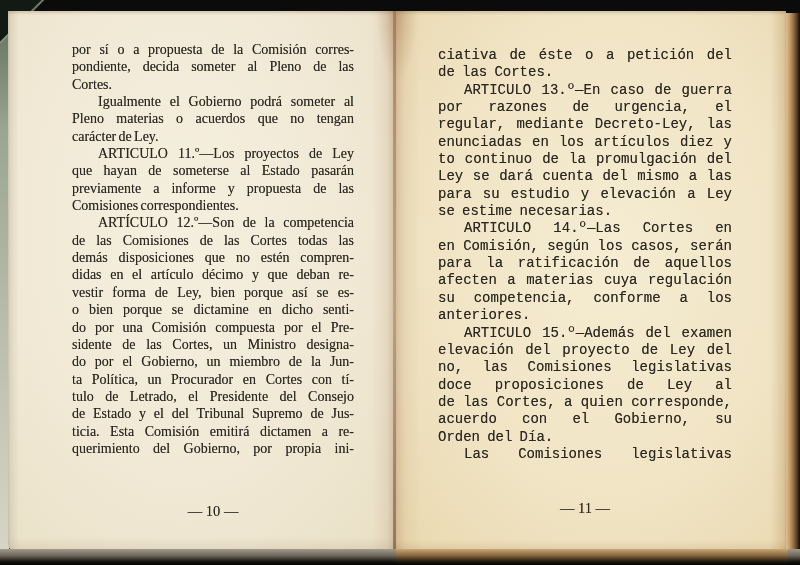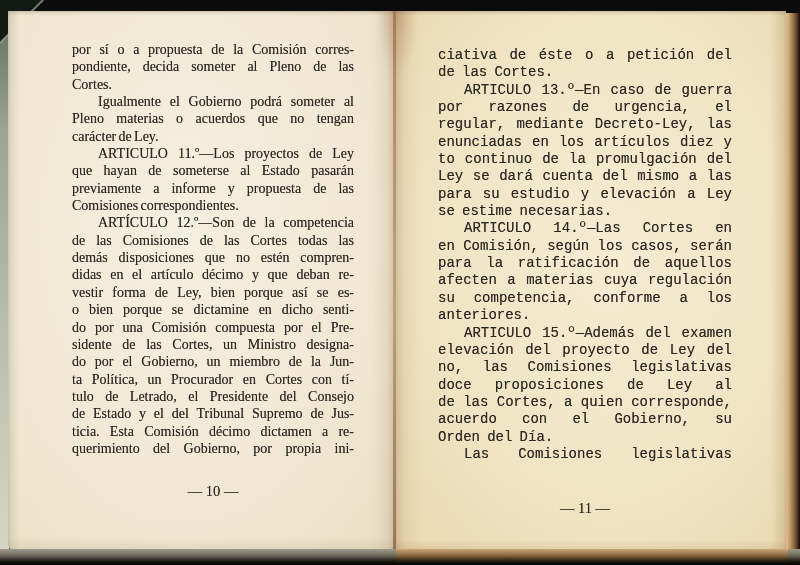--- a/index.html
+++ b/index.html
@@ -85,21 +85,21 @@
     height:17.35px; overflow:hidden;
     text-align:justify; text-align-last:justify;
   }
   .line.indent { padding-left:26px; }
   .line.end { text-align-last:left; }
   .page-number {
     position:absolute; color:#2a2620; font-size:14.5px;
     text-shadow:0 0 .4px rgba(42,38,32,.5);
     text-align:center;
   }
-  .pn-left  { left:64px; top:472px; width:282px; }
+  .pn-left  { left:64px; top:492px; width:282px; }
   .pn-right { left:43px; top:481px; width:294px;margin-top:8px; }
 </style>
 </head>
 <body>
 
 <div class="scene">
 
   <div class="left-strip"></div>
   <div class="cover-corner"></div>
   <div class="cover-corner-edge"></div>
@@ -121,21 +121,21 @@
         <div class="line">demás disposiciones que no estén compren-</div>
         <div class="line">didas en el artículo décimo y que deban re-</div>
         <div class="line">vestir forma de Ley, bien porque así se es-</div>
         <div class="line">o bien porque se dictamine en dicho senti-</div>
         <div class="line">do por una Comisión compuesta por el Pre-</div>
         <div class="line">sidente de las Cortes, un Ministro designa-</div>
         <div class="line">do por el Gobierno, un miembro de la Jun-</div>
         <div class="line">ta Política, un Procurador en Cortes con tí-</div>
         <div class="line">tulo de Letrado, el Presidente del Consejo</div>
         <div class="line">de Estado y el del Tribunal Supremo de Jus-</div>
-        <div class="line">ticia. Esta Comisión décimo dictamen a re-</div>
+        <div class="line">ticia. Esta Comisión emitirá dictamen a re-</div>
         <div class="line">querimiento del Gobierno, por propia ini-</div>
       </div>
     <div class="page-number pn-left">— 10 —</div>
   </div>
 
   <div class="page page-right">
     <div class="text-block tb-right">
         <div class="line">ciativa de éste o a petición del Presidente</div>
         <div class="line end">de las Cortes.</div>
         <div class="line indent">ARTICULO 13.º—En caso de guerra o</div>

